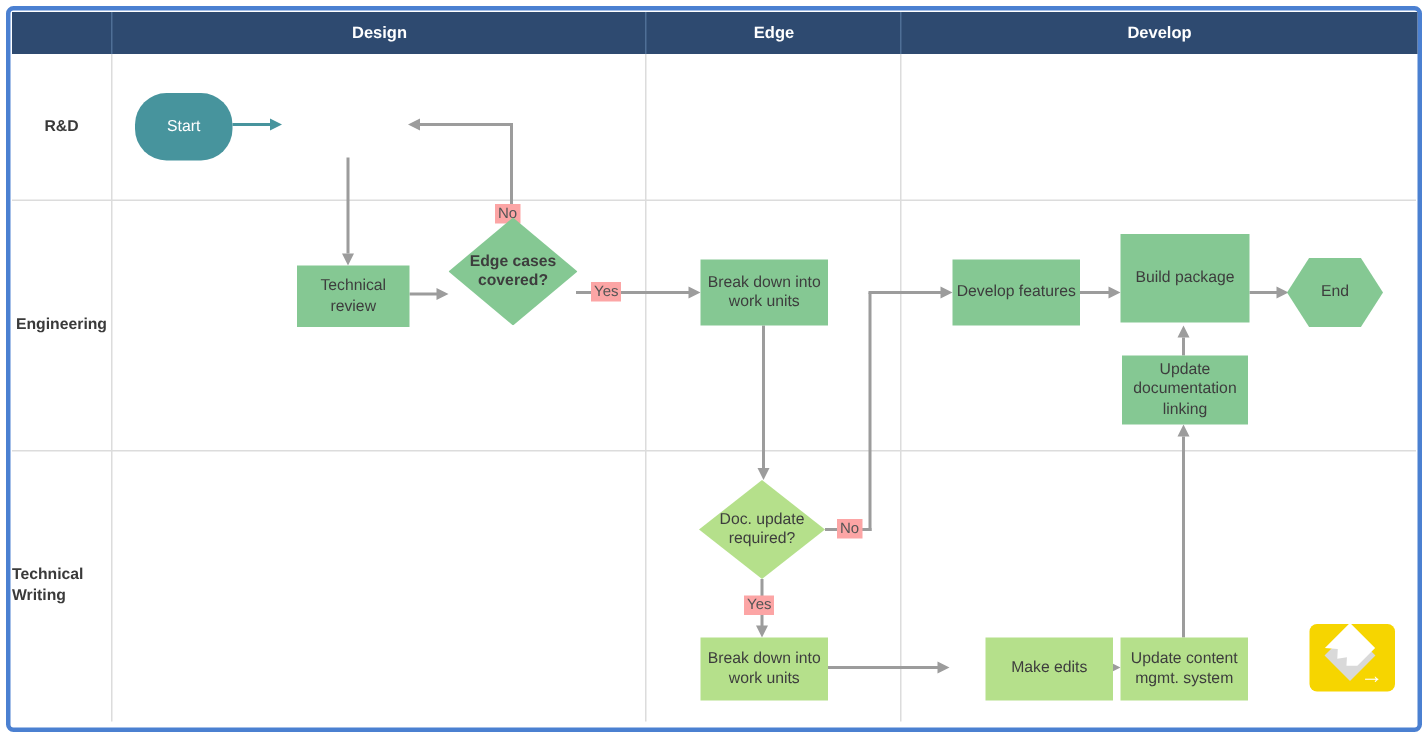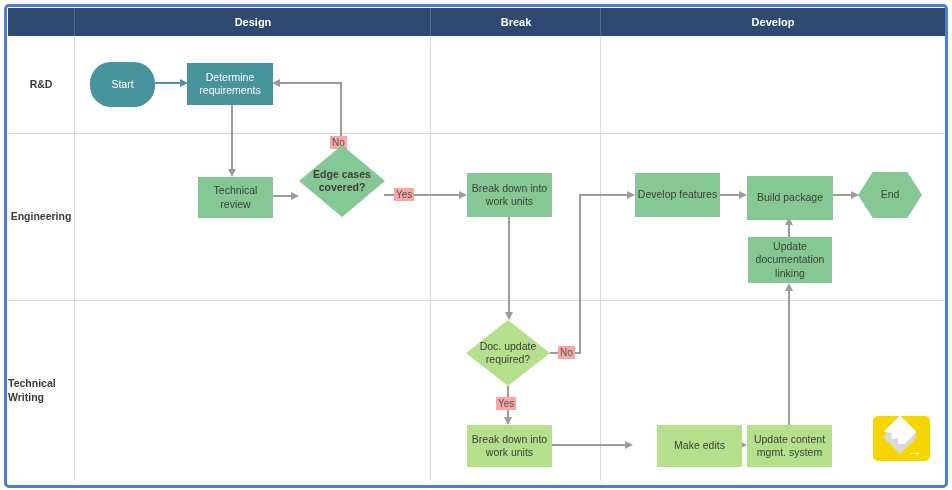--- a/index.html
+++ b/index.html
@@ -47,21 +47,21 @@
 <body>
 
 <div id="canvas">
   <div class="frame"></div>
 
   <div class="hdr-cell" style="left:8px;width:66px;"></div>
   <div class="hdr-cell" style="left:74px;width:356px;border-left:1px solid #4f6f96;">
     <span>Design</span>
   </div>
   <div class="hdr-cell" style="left:430px;width:170px;border-left:1px solid #4f6f96;">
-    <span>Break</span>
+    <span>Edge</span>
   </div>
   <div class="hdr-cell" style="left:600px;width:344px;border-left:1px solid #4f6f96;">
     <span>Develop</span>
   </div>
 
   <div class="vline" style="left:74px;top:36px;height:445px;"></div>
   <div class="vline" style="left:430px;top:36px;height:445px;"></div>
   <div class="vline" style="left:600px;top:36px;height:445px;"></div>
   <div class="hline" style="left:8px;top:133px;width:936px;"></div>
   <div class="hline" style="left:8px;top:300px;width:936px;"></div>
@@ -115,36 +115,33 @@
 
   <div class="line h" style="left:720px;top:194px;width:20px;"></div>
   <div class="ah r" style="left:739px;top:191px;"></div>
 
   <div class="line h" style="left:833px;top:194px;width:19px;"></div>
   <div class="ah r" style="left:851px;top:191px;"></div>
 
   <div class="node teal pill" style="left:90px;top:62px;width:65px;height:45px;">
     <span>Start</span>
   </div>
-  <div class="node teal" style="left:187px;top:63px;width:86px;height:42px;">
-    <span>Determine requirements</span>
-  </div>
   <div class="node green" style="left:198px;top:177px;width:75px;height:41px;">
     <span>Technical review</span>
   </div>
   <div class="node green diamond" style="left:299px;top:145px;width:86px;height:72px;font-weight:bold;">
     <span>Edge cases covered?</span>
   </div>
   <div class="node green" style="left:467px;top:173px;width:85px;height:44px;">
     <span>Break down into work units</span>
   </div>
   <div class="node green" style="left:635px;top:173px;width:85px;height:44px;">
     <span>Develop features</span>
   </div>
-  <div class="node green" style="left:747px;top:176px;width:86px;height:44px;">
+  <div class="node green" style="left:747px;top:156px;width:86px;height:59px;">
     <span>Build package</span>
   </div>
   <div class="node green hex" style="left:858px;top:172px;width:64px;height:46px;">
     <span>End</span>
   </div>
   <div class="node green" style="left:748px;top:237px;width:84px;height:46px;">
     <span>Update documentation linking</span>
   </div>
   <div class="node lgreen diamond" style="left:466px;top:320px;width:84px;height:66px;">
     <span>Doc. update required?</span>

